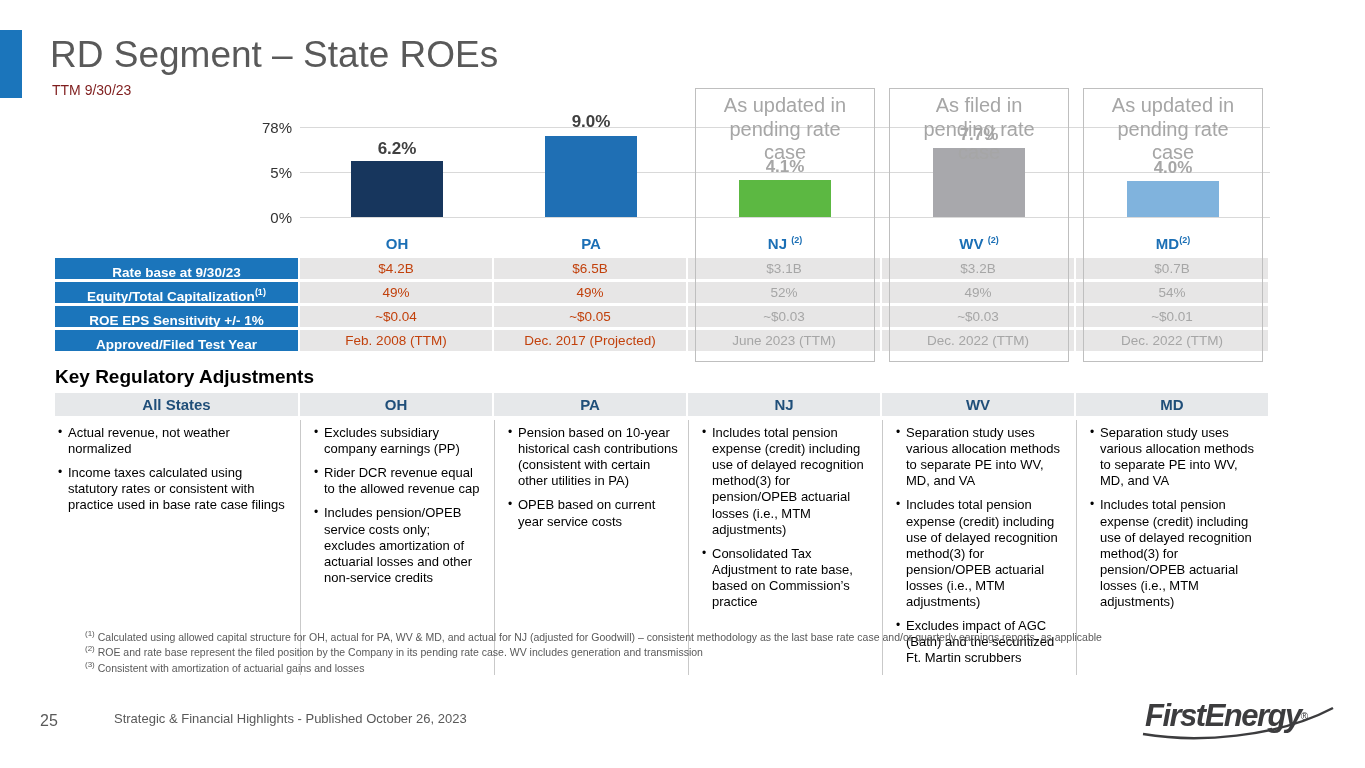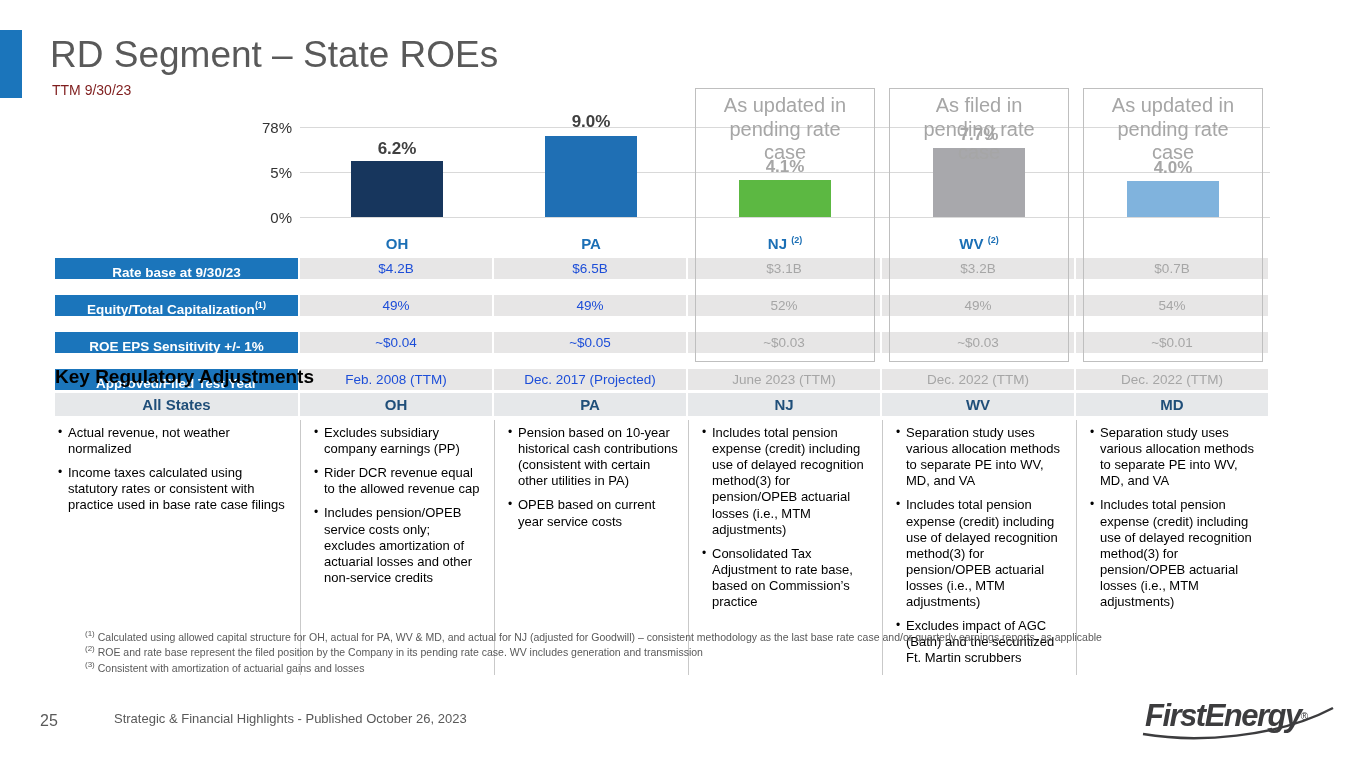--- a/index.html
+++ b/index.html
@@ -31,25 +31,25 @@
   .cols-grid { position:absolute; left:55px; width:1215px; display:grid;
     grid-template-columns:245px repeat(5,194px); }
 
   
   .state-row { top:229px; }
   .state-cell { height:22px; line-height:22px; text-align:center;
     font-weight:bold; font-size:15px; color:#1b6fb5; }
   sup { font-size:9px; vertical-align:super; }
 
   
-  .metrics { top:258px; row-gap:16px; }
+  .metrics { top:258px; row-gap:3px; }
   .m-label { background:#1b75bb; color:#fff; font-weight:bold; font-size:13.5px;
     height:21px; line-height:21px; text-align:center; border-right:2px solid #fff; }
   .m-cell { background:#e7e6e6; font-size:13.5px; height:21px; line-height:21px;
-    text-align:center; color:#1d4ed8; border-right:2px solid #fff; }
+    text-align:center; color:#c2410c; border-right:2px solid #fff; }
   .m-cell.pending { color:#a6a6a6; }
 
   
   .kra-heading { position:absolute; left:55px; top:366px; font-size:19px; font-weight:bold; color:#000; }
   .kra-header { top:393px; }
   .kra-h { background:#e6e8ea; color:#1f4e79; font-weight:bold; font-size:15px;
     height:23px; line-height:23px; text-align:center; border-right:2px solid #fff; }
   .kra-body { position:absolute; left:55px; top:420px; width:1215px; height:212px;
     display:grid; grid-template-columns:245px repeat(5,194px); }
   .kra-col { border-left:1px solid #c9c9c9; padding:5px 9px 0 12px; }
@@ -108,20 +108,21 @@
   <div class="pending-box" style="left:1083px">
     <div class="annot">As updated in pending rate case</div>
   </div>
 
   <div class="cols-grid state-row">
     <div class="state-cell"></div>
     <div class="state-cell"><span>OH</span><sup></sup></div>
     <div class="state-cell"><span>PA</span><sup></sup></div>
     <div class="state-cell"><span>NJ</span> <sup>(2)</sup></div>
     <div class="state-cell"><span>WV</span> <sup>(2)</sup></div>
+    <div class="state-cell"><span>MD</span><sup>(2)</sup></div>
   </div>
 
   <div class="cols-grid metrics">
     <div class="m-label"><span>Rate base at 9/30/23</span><sup></sup></div>
     <div class="m-cell">$4.2B</div>
     <div class="m-cell">$6.5B</div>
     <div class="m-cell pending">$3.1B</div>
     <div class="m-cell pending">$3.2B</div>
     <div class="m-cell pending">$0.7B</div>
 

